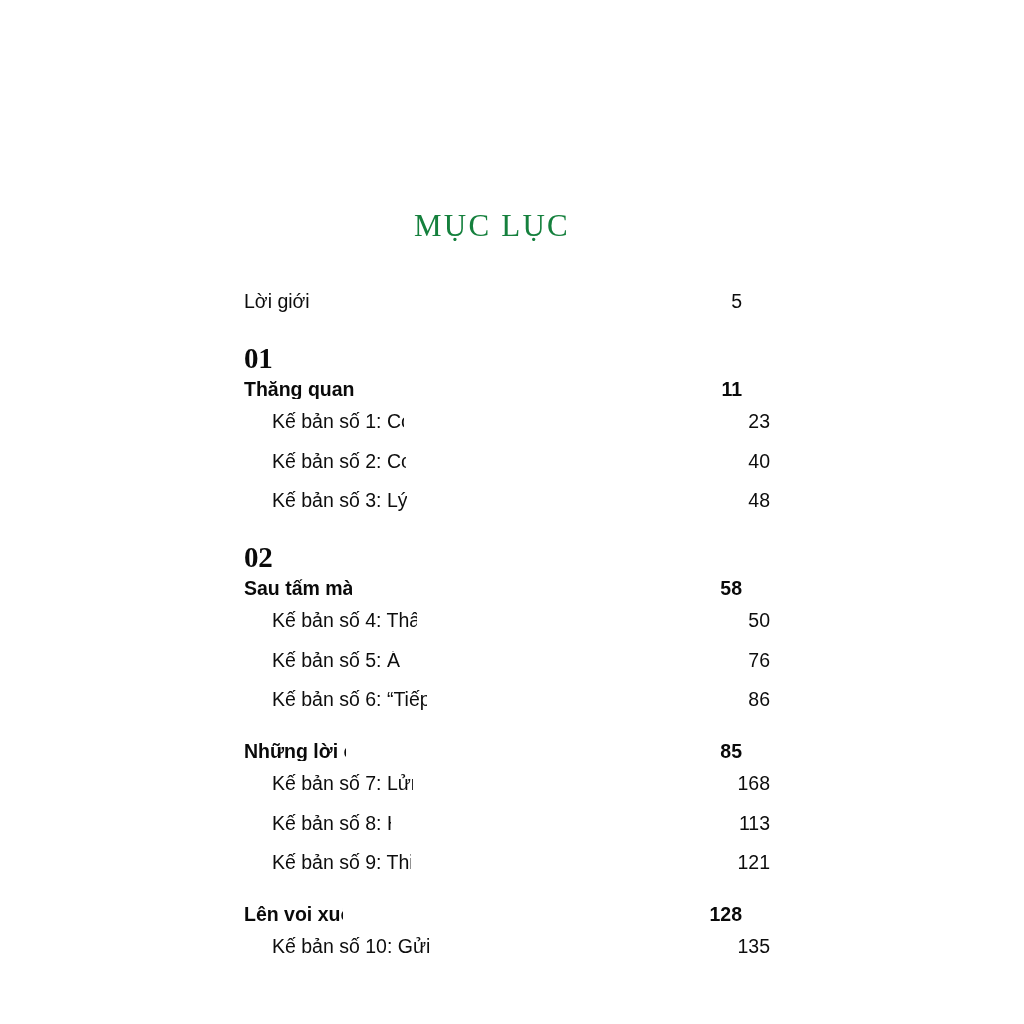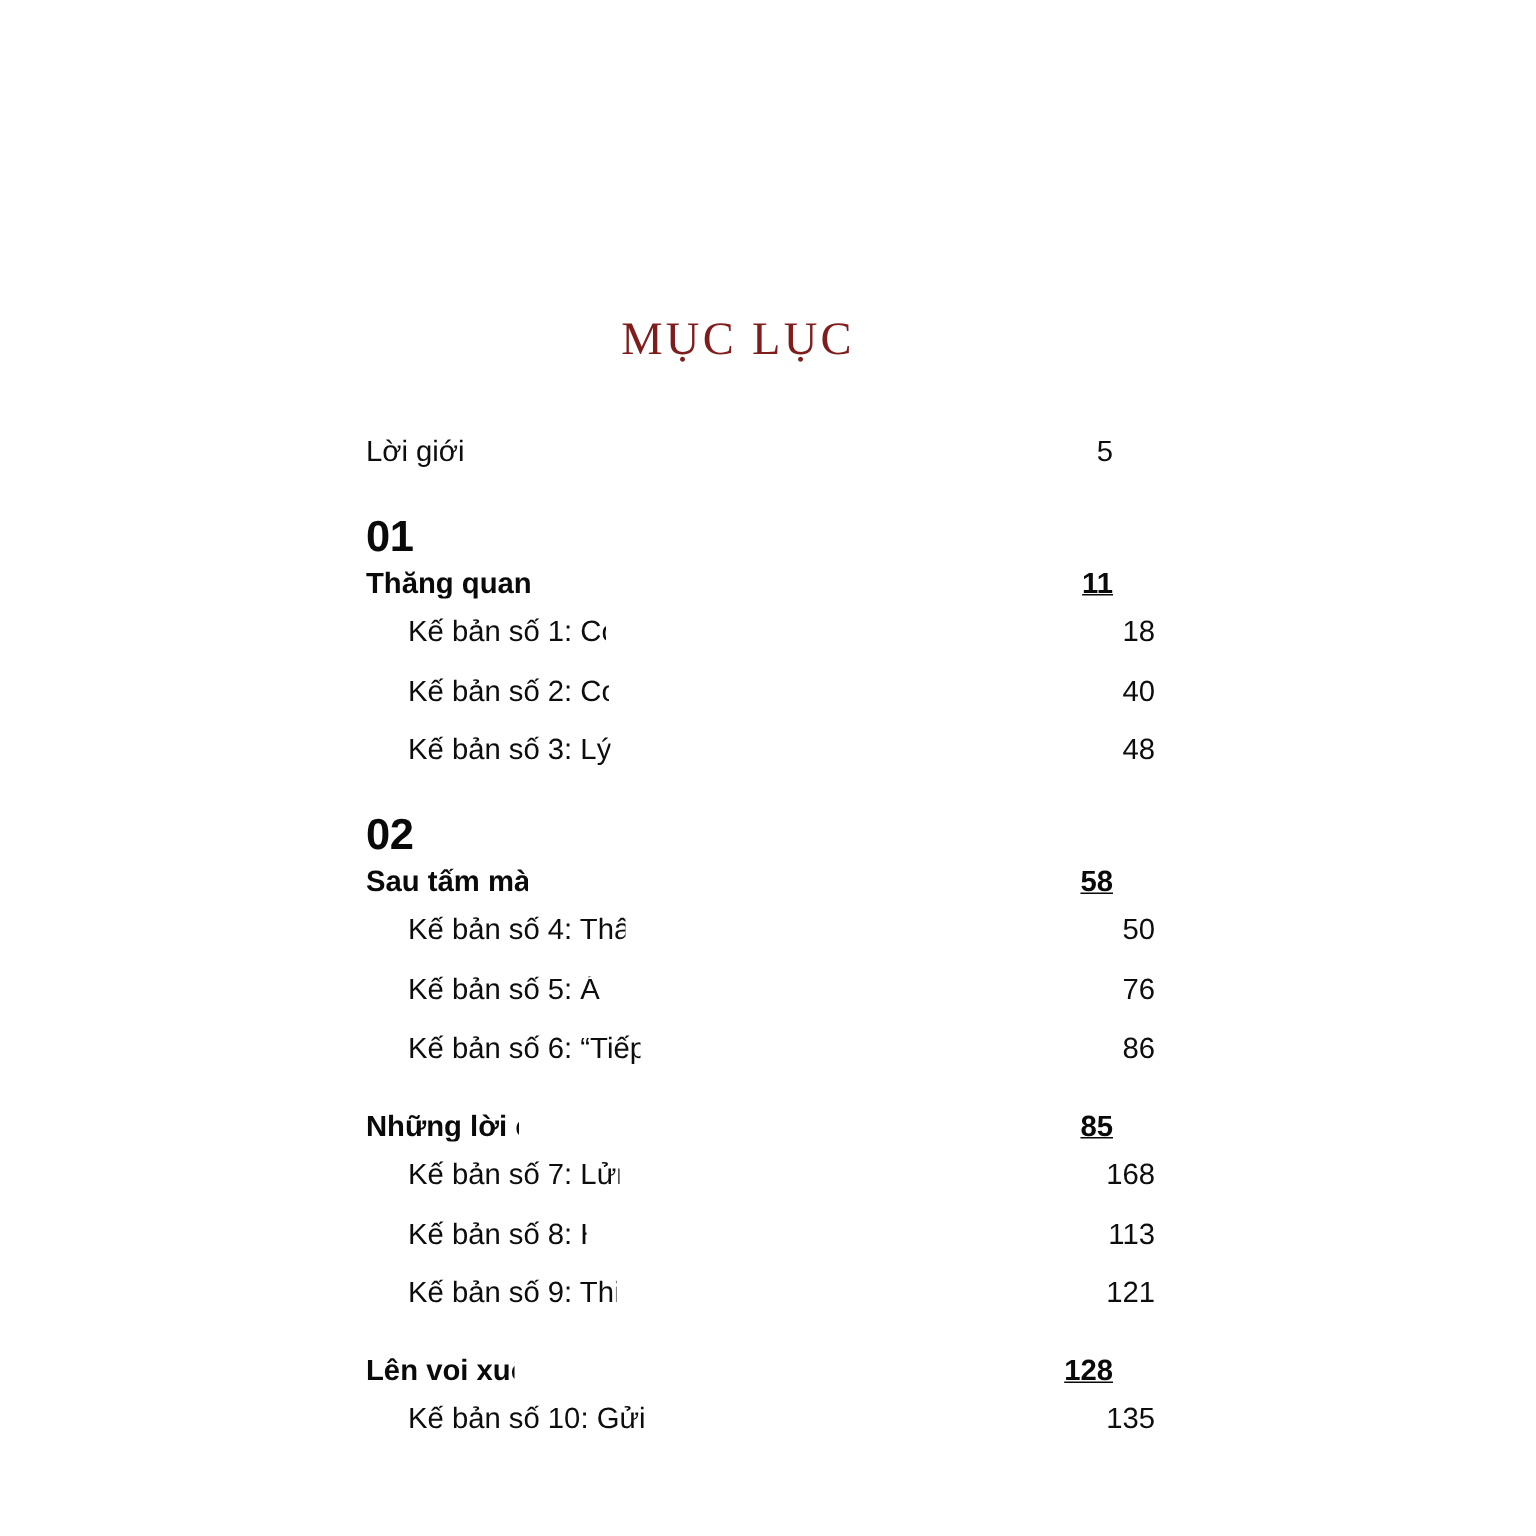--- a/index.html
+++ b/index.html
@@ -27,21 +27,21 @@
   .toc-title {
     position: absolute;
     left: 0;
     top: 208px;
     width: 984px;
     text-align: center;
     font-family: "Liberation Serif", serif;
     font-size: 31px;
     font-weight: 400;
     letter-spacing: 2.2px;
-    color: #7f1d1d;
+    color: #15803d;
     line-height: 1.15;
   }
 
   
   .toc-body {
     position: absolute;
     left: 244px;
     top: 292px;
     width: 498px;
   }
@@ -90,33 +90,34 @@
   .chapter { margin-top: 32px; }
   .chapter:first-of-type { margin-top: 28px; }
 
   .chapter-number {
     font-size: 29px;
     font-weight: 700;
     letter-spacing: -0.3px;
     line-height: 1.0;
     margin-bottom: 7px;
     color: #0a0a0a;
+    font-family: Liberation Serif, serif;
   }
 
   .chapter-row {
     font-size: 19.5px;
     font-weight: 700;
     line-height: 1.0;
     color: #0a0a0a;
   }
   .chapter-row .leader {
     letter-spacing: 1.2px;
     font-weight: 700;
   }
-  .chapter-row .pageno { min-width: 12px; text-decoration: underline; }
+  .chapter-row .pageno { min-width: 12px; }
 
   
   .sub-list { margin-top: 13px; }
   .sub-row {
     font-size: 19.5px;
     font-weight: 400;
     line-height: 1.0;
     padding-left: 28px;
     margin-bottom: 20px;
   }
@@ -142,21 +143,21 @@
       <div class="chapter-number">01</div>
       <div class="row chapter-row">
         <span class="label">Thăng quan tiến chức</span>
         <span class="leader"></span>
         <span class="pageno">11</span>
       </div>
       <div class="sub-list">
         <div class="row sub-row">
           <span class="label">Kế bản số 1: Con tốt thí mạng</span>
           <span class="leader"></span>
-          <span class="pageno">18</span>
+          <span class="pageno">23</span>
         </div>
         <div class="row sub-row">
           <span class="label">Kế bản số 2: Cơ hội thăng tiến</span>
           <span class="leader"></span>
           <span class="pageno">40</span>
         </div>
         <div class="row sub-row">
           <span class="label">Kế bản số 3: Lý đại đào cương</span>
           <span class="leader"></span>
           <span class="pageno">48</span>

